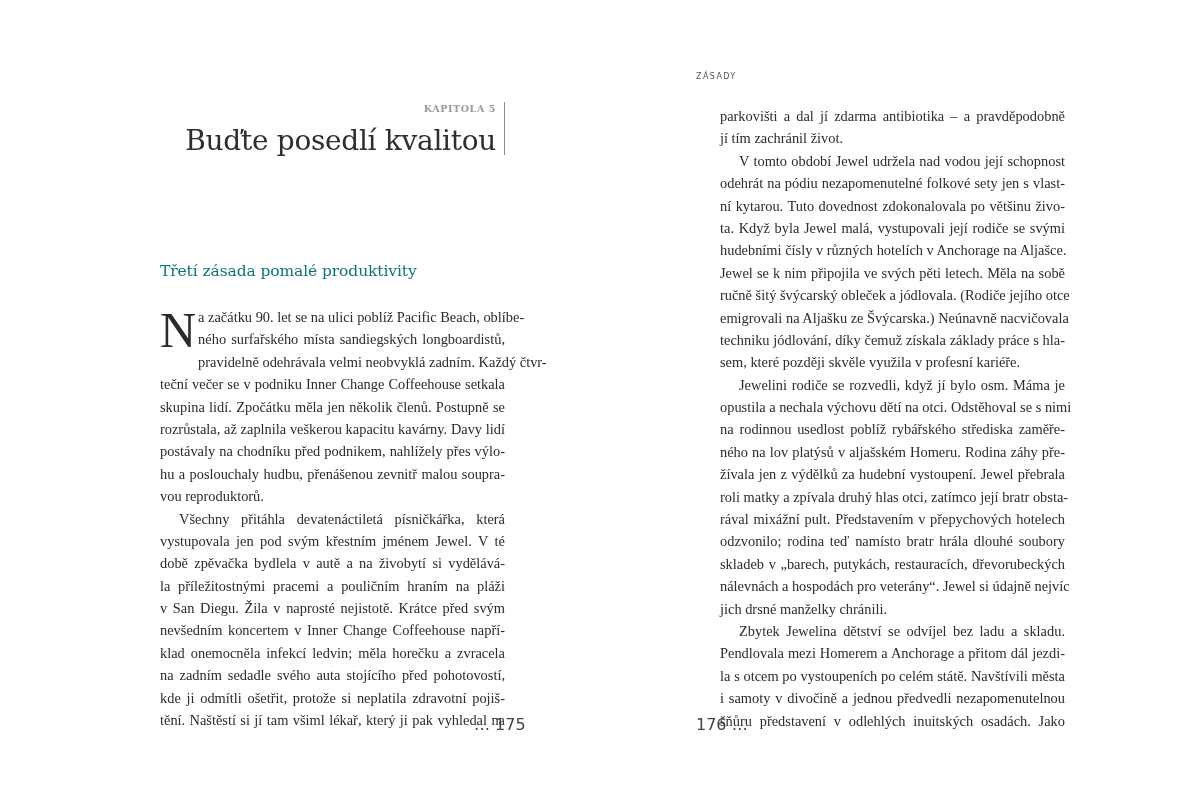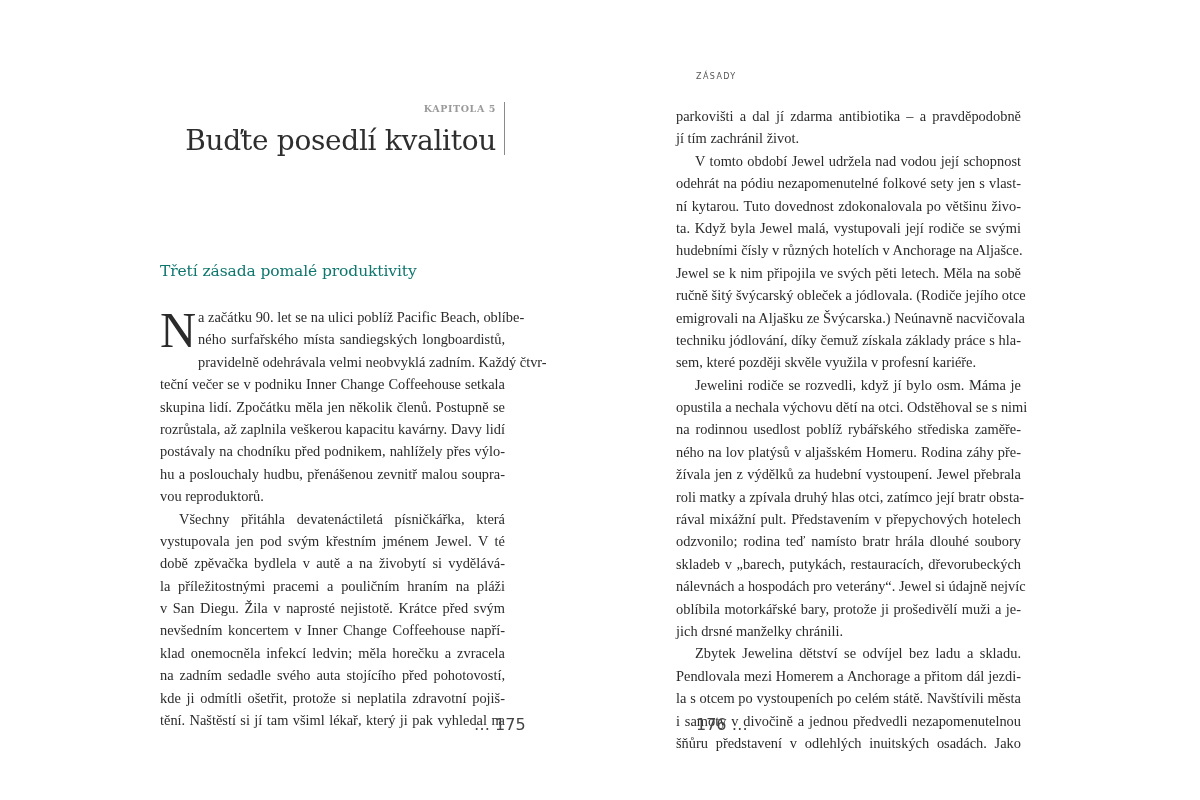--- a/index.html
+++ b/index.html
@@ -70,21 +70,21 @@
     color: #2b2b2b;
     text-align: justify;
     hyphens: manual;
   }
   .left-text {
     left: 160px;
     top: 306px;
     width: 345px;
   }
   .right-text {
-    left: 676px;
+    left: 720px;
     top: 105px;
     width: 345px;
   }
   .line {
     display: block;
     text-align: justify;
     text-align-last: justify;
     white-space: nowrap;
     height: 22.4px;
   }
@@ -195,21 +195,20 @@
   <span class="line indent">Jewelini rodiče se rozvedli, když jí bylo osm. Máma je</span>
   <span class="line">opustila a nechala výchovu dětí na otci. Odstěhoval se s nimi</span>
   <span class="line">na rodinnou usedlost poblíž rybářského střediska zaměře-</span>
   <span class="line">ného na lov platýsů v aljašském Homeru. Rodina záhy pře-</span>
   <span class="line">žívala jen z výdělků za hudební vystoupení. Jewel přebrala</span>
   <span class="line">roli matky a zpívala druhý hlas otci, zatímco její bratr obsta-</span>
   <span class="line">rával mixážní pult. Představením v přepychových hotelech</span>
   <span class="line">odzvonilo; rodina teď namísto bratr hrála dlouhé soubory</span>
   <span class="line">skladeb v „barech, putykách, restauracích, dřevorubeckých</span>
   <span class="line">nálevnách a hospodách pro veterány“. Jewel si údajně nejvíc</span>
-  <span class="line">oblíbila motorkářské bary, protože ji prošedivělí muži a je-</span>
   <span class="line last">jich drsné manželky chránili.</span>
   <span class="line indent">Zbytek Jewelina dětství se odvíjel bez ladu a skladu.</span>
   <span class="line">Pendlovala mezi Homerem a Anchorage a přitom dál jezdi-</span>
   <span class="line">la s otcem po vystoupeních po celém státě. Navštívili města</span>
   <span class="line">i samoty v divočině a jednou předvedli nezapomenutelnou</span>
   <span class="line">šňůru představení v odlehlých inuitských osadách. Jako</span>
 </div>
 
 <div class="folio folio-right">176 …</div>
 

